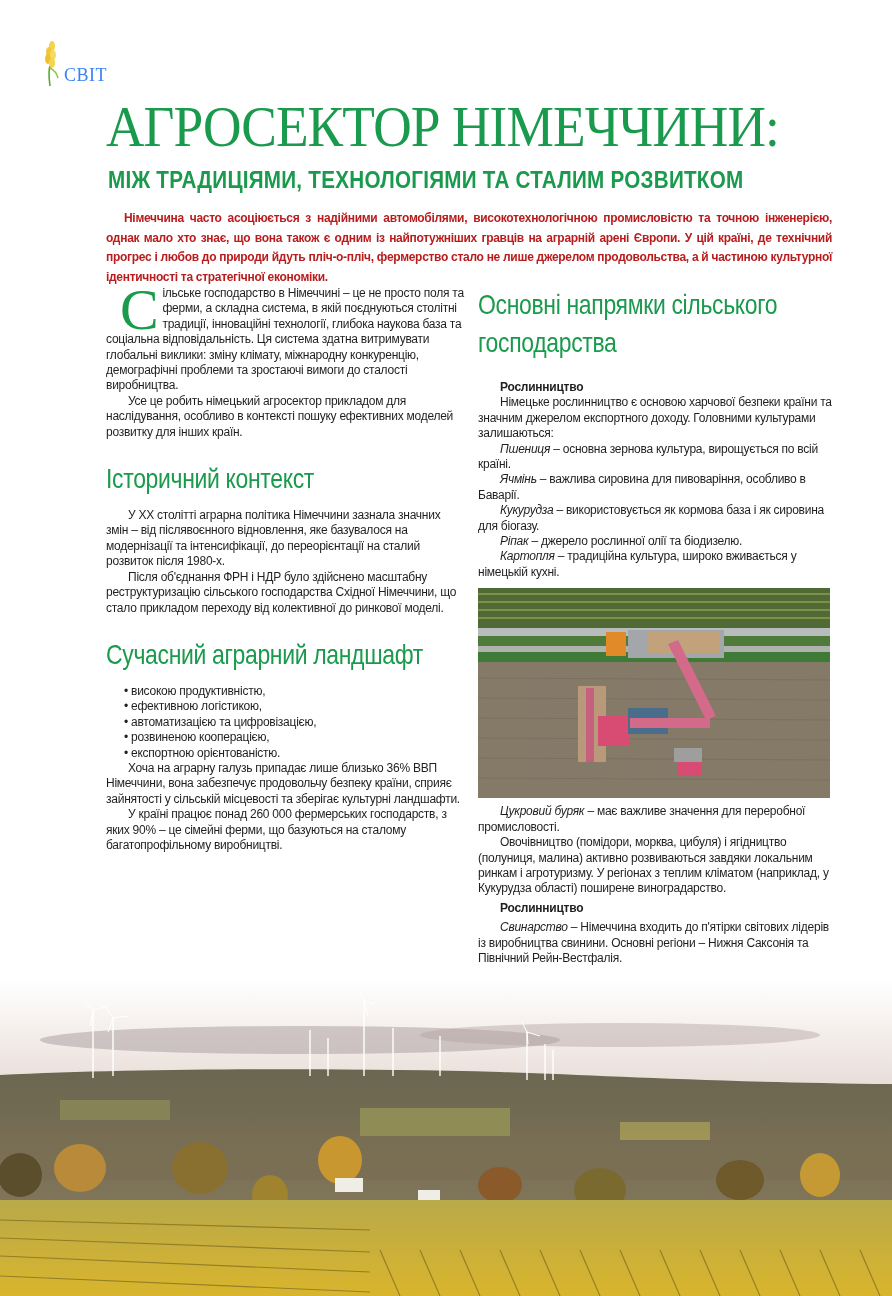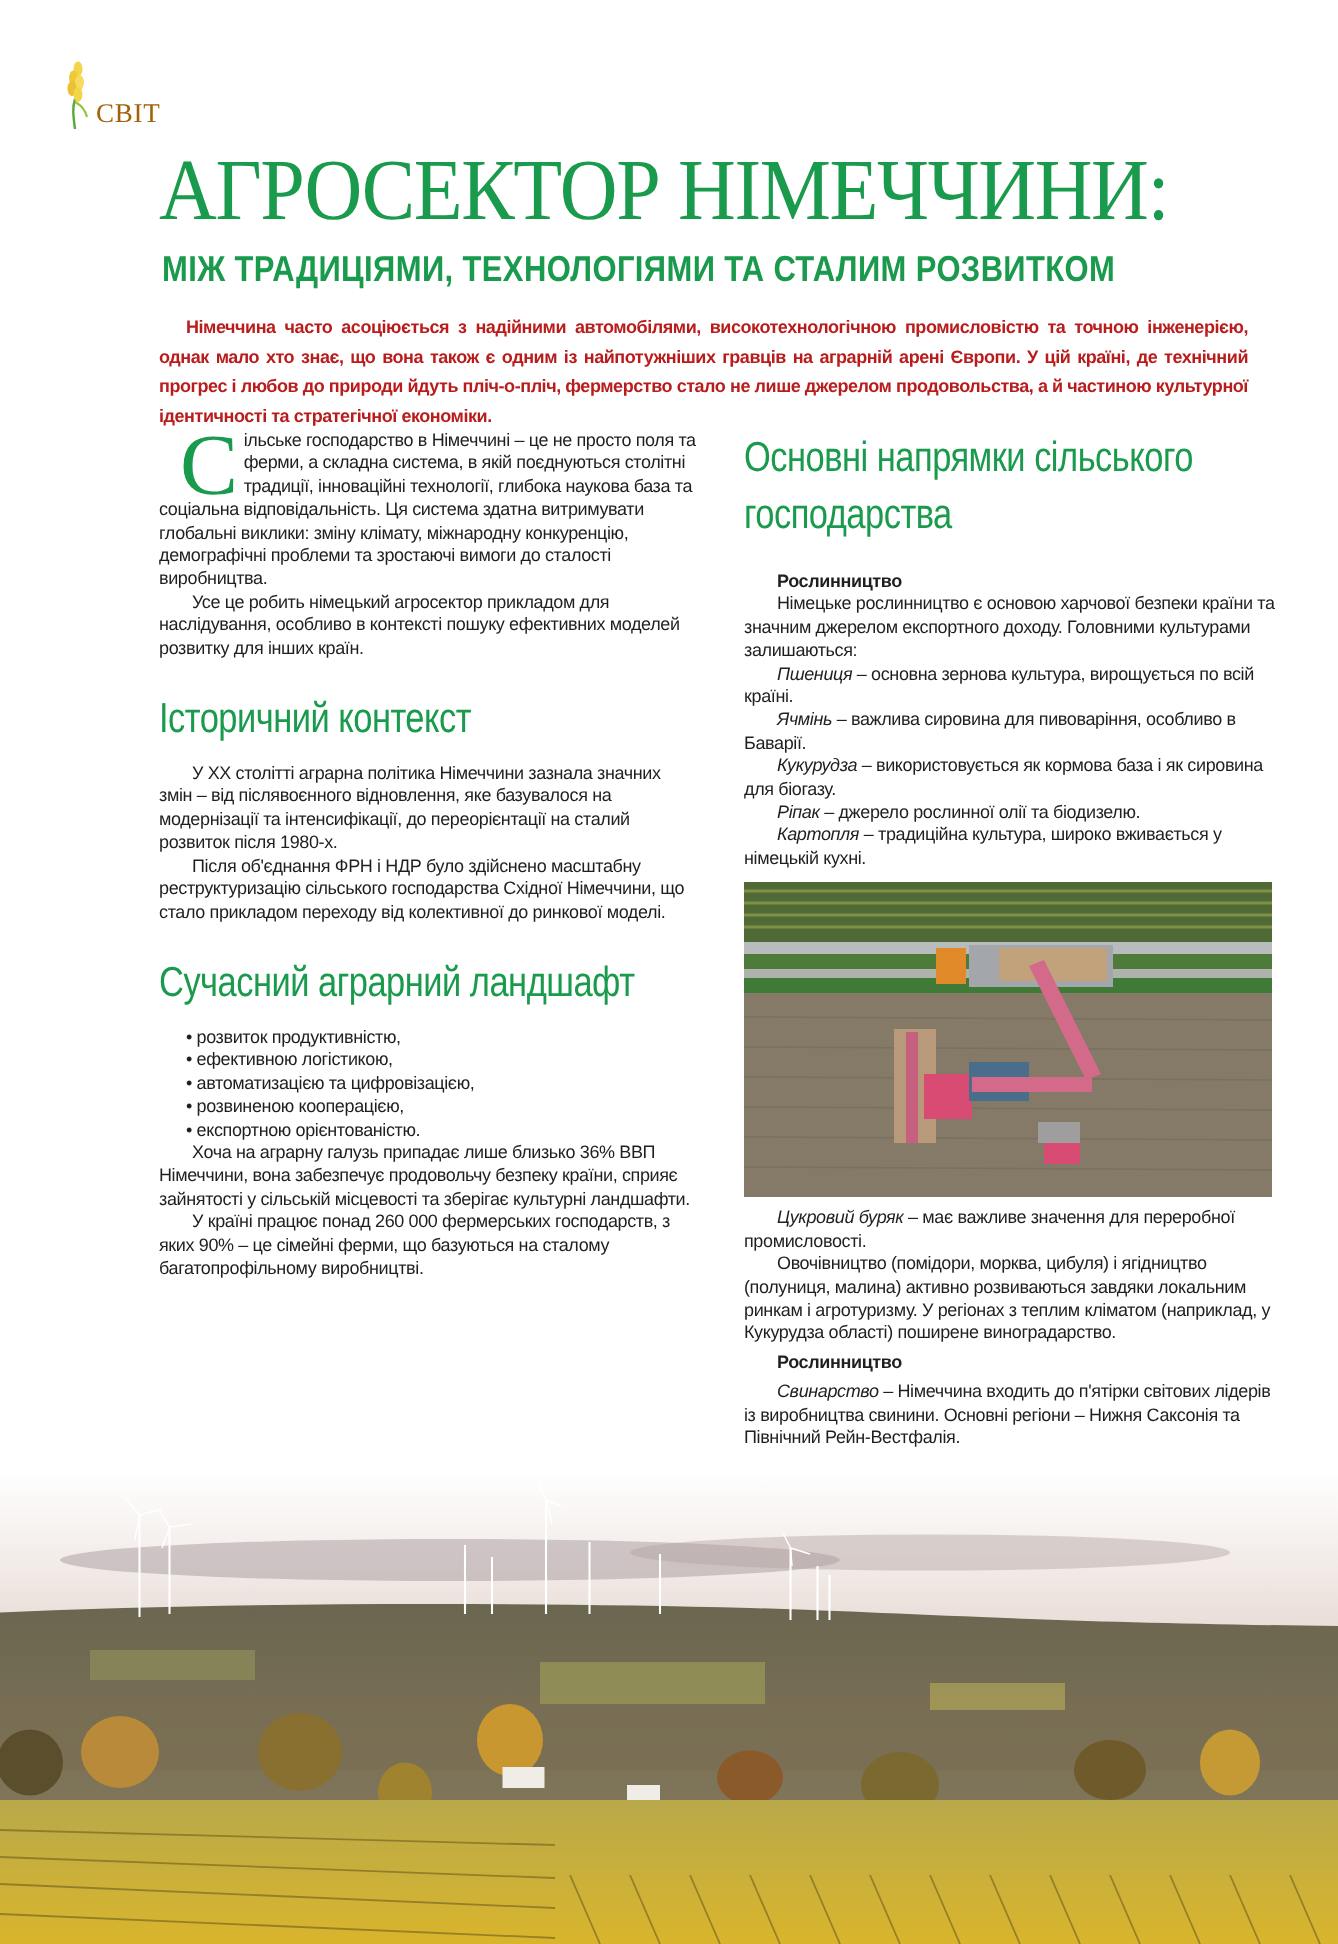--- a/index.html
+++ b/index.html
@@ -1,32 +1,32 @@
 <!DOCTYPE html>
 <html><head>
   <meta charset="utf-8">
   <style>
     * { box-sizing: border-box; margin: 0; padding: 0; }
     html, body { width: 892px; height: 1296px; overflow: hidden; background: #ffffff; }
     body { position: relative; font-family: "Liberation Sans", sans-serif; color: #1c1c1c; }
 
     .section-tag { position: absolute; left: 40px; top: 40px; height: 50px; display: flex; align-items: center; }
     .section-tag svg { width: 22px; height: 50px; }
-    .section-tag .tag-text { font-family: "Liberation Serif", serif; font-size: 18px; color: #a16207; margin-left: 2px; letter-spacing: 0.5px; margin-top: 20px; }
+    .section-tag .tag-text { font-family: "Liberation Serif", serif; font-size: 18px; color: #3b82f6; margin-left: 2px; letter-spacing: 0.5px; margin-top: 20px; }
 
     .main-title { position: absolute; left: 106px; top: 94px; width: 760px; font-family: "Liberation Serif", serif; font-size: 58px; line-height: 66px; color: #1a9a4c; letter-spacing: -1px; white-space: nowrap; transform: scaleX(0.92); transform-origin: left center; font-weight: normal; }
     .subtitle { position: absolute; left: 108px; top: 165px; font-family: "Liberation Sans", sans-serif; font-size: 24px; line-height: 30px; color: #1a9a4c; white-space: nowrap; transform: scaleX(0.86); transform-origin: left center; letter-spacing: 0.3px; }
 
     .lead { position: absolute; left: 106px; top: 209px; width: 726px; font-family: "Liberation Sans", sans-serif; font-weight: bold; font-size: 12px; line-height: 19.5px; color: #b91c1c; text-align: justify; letter-spacing: -0.3px; }
     .lead::first-line { }
     .lead .indent { display: inline-block; width: 18px; }
 
     .col { position: absolute; font-size: 12px; line-height: 15.4px; letter-spacing: -0.25px; color: #1f1f1f; }
     .col-left { left: 106px; top: 286px; width: 358px; }
-    .col-right { left: 496px; top: 286px; width: 354px; }
+    .col-right { left: 478px; top: 286px; width: 354px; }
 
     .col p { text-indent: 22px; }
     .col p.noindent { text-indent: 0; }
 
     .dropcap-para { position: relative; }
     .dropcap { float: left; font-family: "Liberation Serif", serif; color: #1a9a4c; font-size: 58px; line-height: 44px; margin: 2px 4px 0 14px; height: 40px; }
 
     .sec-h { font-family: "Liberation Sans", sans-serif; color: #1a9a4c; font-size: 28px; line-height: 34px; font-weight: normal; transform: scaleX(0.82); transform-origin: left center; white-space: nowrap; letter-spacing: -0.4px; }
     .sec-h.two-line { white-space: normal; width: 440px; line-height: 38px; }
 
@@ -63,21 +63,21 @@
 
 <div class="col col-left">
   <p class="noindent dropcap-para"><span class="dropcap">С</span><span>ільське господарство в Німеччині – це не просто поля та ферми, а складна система, в якій поєднуються столітні традиції, інноваційні технології, глибока наукова база та соціальна відповідальність. Ця система здатна витримувати глобальні виклики: зміну клімату, міжнародну конкуренцію, демографічні проблеми та зростаючі вимоги до сталості виробництва.</span></p>
   <p>Усе це робить німецький агросектор прикладом для наслідування, особливо в контексті пошуку ефективних моделей розвитку для інших країн.</p>
 
   <h3 class="sec-h" style="margin-top:22px;margin-bottom:12px;">Історичний контекст</h3>
   <p>У XX столітті аграрна політика Німеччини зазнала значних змін – від післявоєнного відновлення, яке базувалося на модернізації та інтенсифікації, до переорієнтації на сталий розвиток після 1980-х.</p>
   <p>Після об'єднання ФРН і НДР було здійснено масштабну реструктуризацію сільського господарства Східної Німеччини, що стало прикладом переходу від колективної до ринкової моделі.</p>
 
   <h3 class="sec-h" style="margin-top:22px;margin-bottom:12px;">Сучасний аграрний ландшафт</h3>
-  <p class="noindent bullet">• розвиток продуктивністю,</p>
+  <p class="noindent bullet">• високою продуктивністю,</p>
   <p class="noindent bullet">• ефективною логістикою,</p>
   <p class="noindent bullet">• автоматизацією та цифровізацією,</p>
   <p class="noindent bullet">• розвиненою кооперацією,</p>
   <p class="noindent bullet">• експортною орієнтованістю.</p>
   <p>Хоча на аграрну галузь припадає лише близько 36% ВВП Німеччини, вона забезпечує продовольчу безпеку країни, сприяє зайнятості у сільській місцевості та зберігає культурні ландшафти.</p>
   <p>У країні працює понад 260 000 фермерських господарств, з яких 90% – це сімейні ферми, що базуються на сталому багатопрофільному виробництві.</p>
 </div>
 
 <div class="col col-right">
   <h3 class="sec-h two-line" style="margin-bottom:18px;">Основні напрямки сільського господарства</h3>

